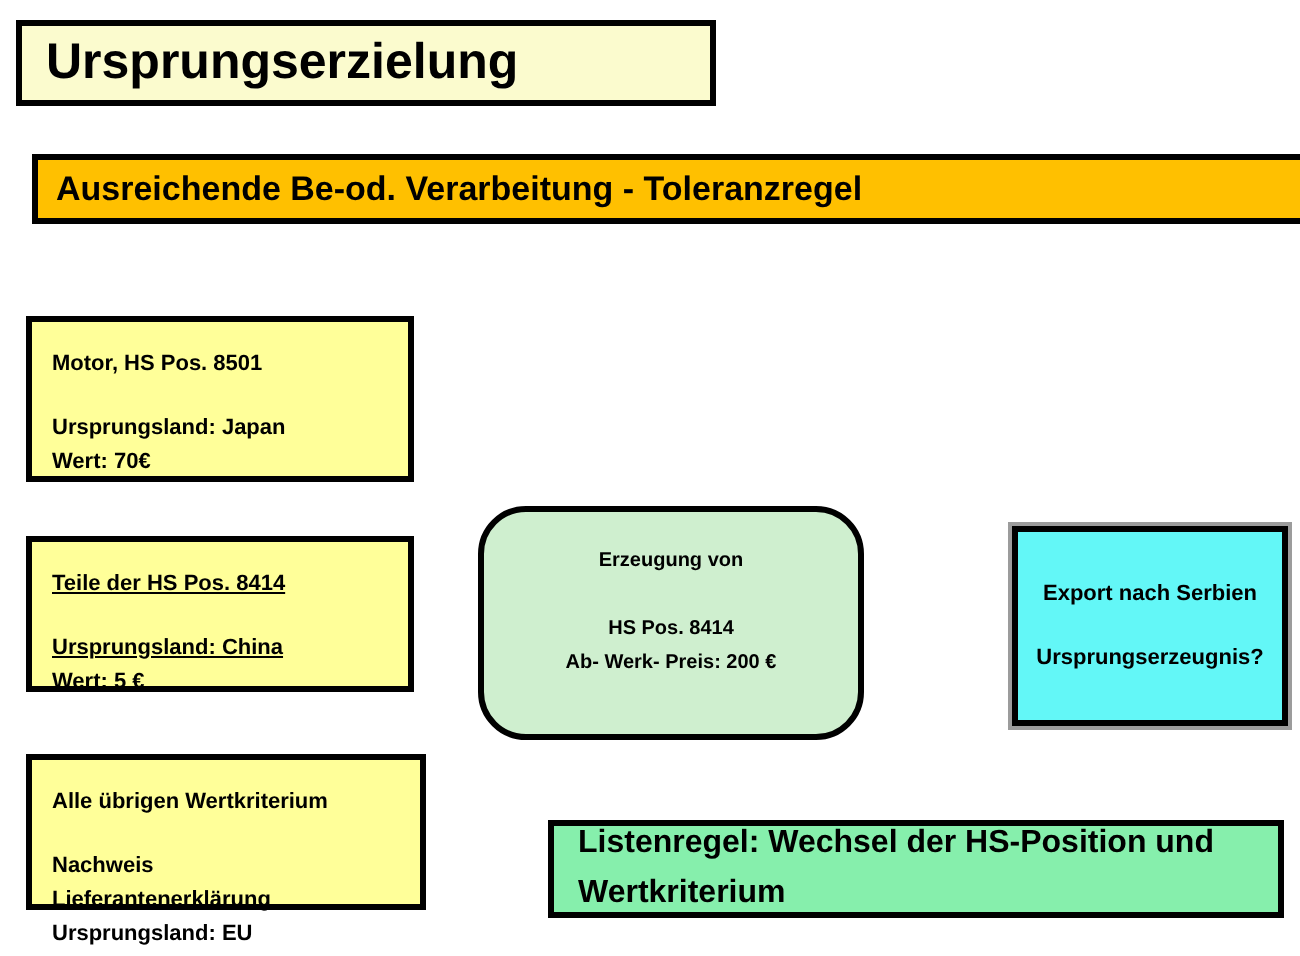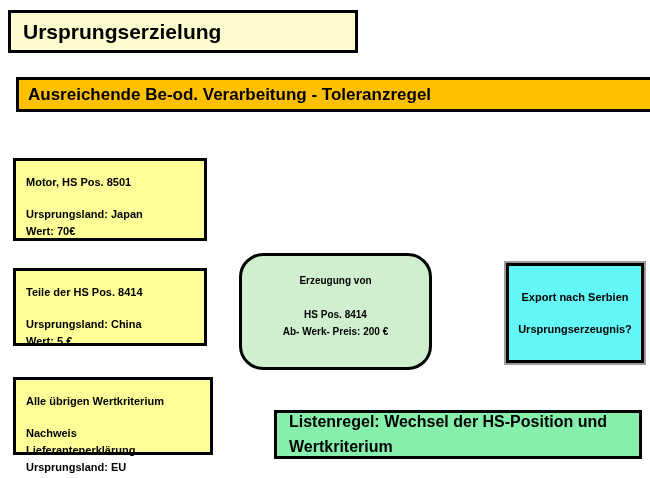--- a/index.html
+++ b/index.html
@@ -13,38 +13,38 @@
     color: #000000;
     overflow: hidden;
   }
   .box { position: absolute; box-sizing: border-box; border: 3px solid #000000; }
 
   .title-box {
     left: 8px; top: 10px; width: 350px; height: 43px;
     background: #FBFBCE;
     display: flex; align-items: center;
     padding-left: 12px;
-    font-size: 21px;
+    font-size: 25px;
   }
   .subtitle-box {
     left: 4px; top: 77px; width: 641px; height: 35px;
     background: #FFC000;
     display: flex; align-items: center;
     padding-left: 9px;
     font-size: 17px;
     margin-left: 12px;
   }
   .material-box {
     left: 13px; width: 194px;
     background: #FFFF99;
     font-size: 11px;
     padding: 13px 28px 0 10px;
   }
   .mat-1 { top: 158px; height: 83px; }
-  .mat-2 { top: 268px; height: 78px; }
+  .mat-2 { top: 268px; height: 78px; text-decoration: underline; }
   .mat-3 { top: 377px; height: 78px; width: 200px; }
   .mat-title { line-height: 16px; margin-bottom: 16px; }
   .mat-line { line-height: 17px; }
 
   .process-box {
     left: 239px; top: 253px; width: 193px; height: 117px;
     background: #CFEFCF;
     border-radius: 24px;
     font-size: 10px;
     text-align: center;

